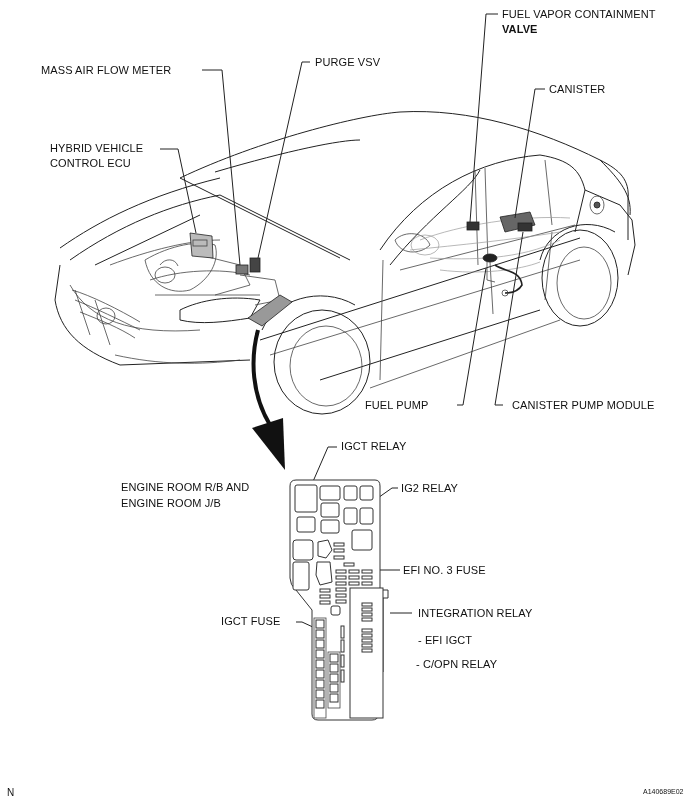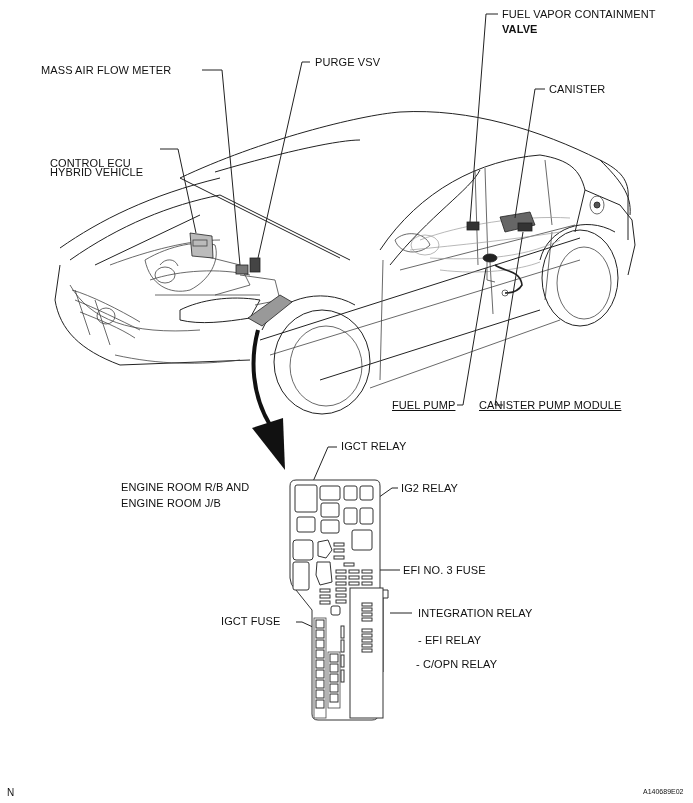--- a/index.html
+++ b/index.html
@@ -223,28 +223,28 @@
     <rect class="box" x="341" y="655" width="3" height="12"></rect>
     <rect class="box" x="341" y="670" width="3" height="12"></rect>
   </g>
 </svg>
 
 <div class="lbl" style="left:41px;top:63px;">MASS AIR FLOW METER</div>
 <div class="lbl" style="left:315px;top:55px;">PURGE VSV</div>
 <div class="lbl" style="left:502px;top:7px;">FUEL VAPOR CONTAINMENT</div>
 <div class="lbl" style="left:502px;top:22px;font-weight:bold;">VALVE</div>
 <div class="lbl" style="left:549px;top:82px;">CANISTER</div>
-<div class="lbl" style="left:50px;top:141px;margin-top:24px;">HYBRID VEHICLE</div>
+<div class="lbl" style="left:50px;top:141px;">HYBRID VEHICLE</div>
 <div class="lbl" style="left:50px;top:156px;text-align:center;">CONTROL ECU</div>
-<div class="lbl" style="left:392px;top:398px;text-decoration:underline;">FUEL PUMP</div>
-<div class="lbl" style="left:479px;top:398px;text-decoration:underline;">CANISTER PUMP MODULE</div>
+<div class="lbl" style="left:365px;top:398px;">FUEL PUMP</div>
+<div class="lbl" style="left:512px;top:398px;">CANISTER PUMP MODULE</div>
 <div class="lbl" style="left:341px;top:439px;">IGCT RELAY</div>
 <div class="lbl" style="left:121px;top:480px;">ENGINE ROOM R/B AND</div>
 <div class="lbl" style="left:121px;top:496px;">ENGINE ROOM J/B</div>
 <div class="lbl" style="left:401px;top:481px;">IG2 RELAY</div>
 <div class="lbl" style="left:403px;top:563px;">EFI NO. 3 FUSE</div>
 <div class="lbl" style="left:418px;top:606px;">INTEGRATION RELAY</div>
-<div class="lbl" style="left:418px;top:633px;">- EFI RELAY</div>
+<div class="lbl" style="left:418px;top:633px;">- EFI IGCT</div>
 <div class="lbl" style="left:400px;top:657px;margin-left:16px;">- C/OPN RELAY</div>
 <div class="lbl" style="left:221px;top:614px;">IGCT FUSE</div>
 
 <div class="lbl" style="left:7px;top:785px;font-size:10px;">N</div>
 <div class="small" style="left:643px;top:788px;">A140689E02</div>
 
 </body></html>

